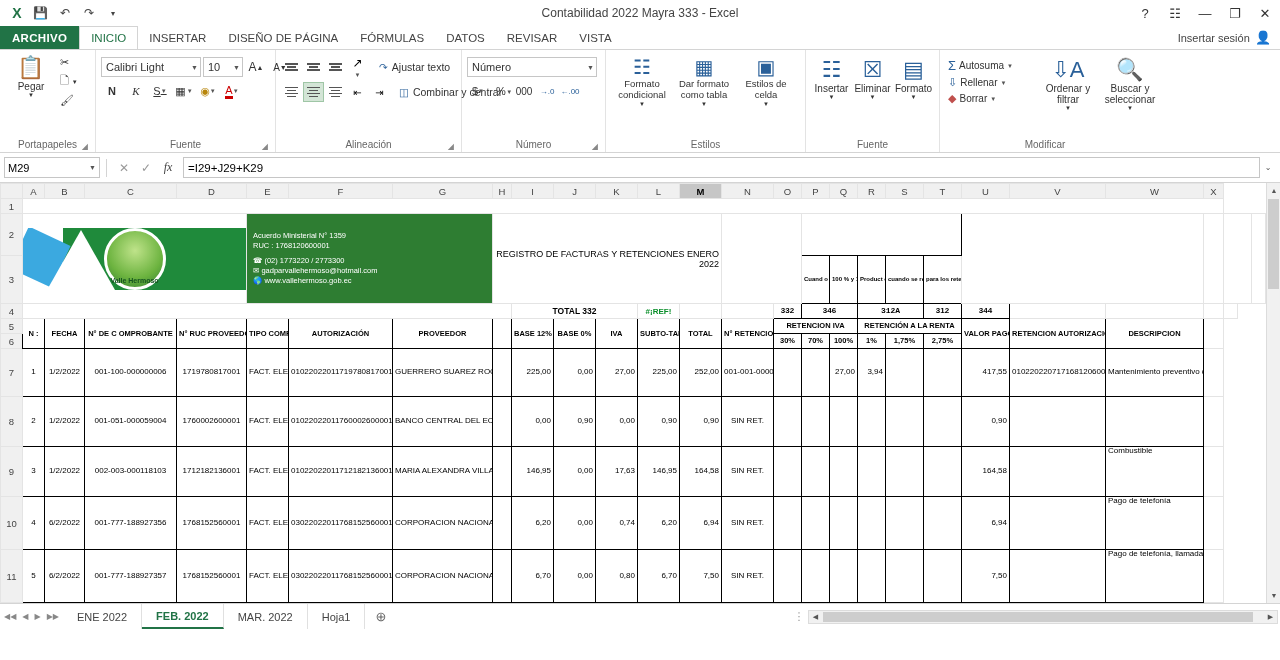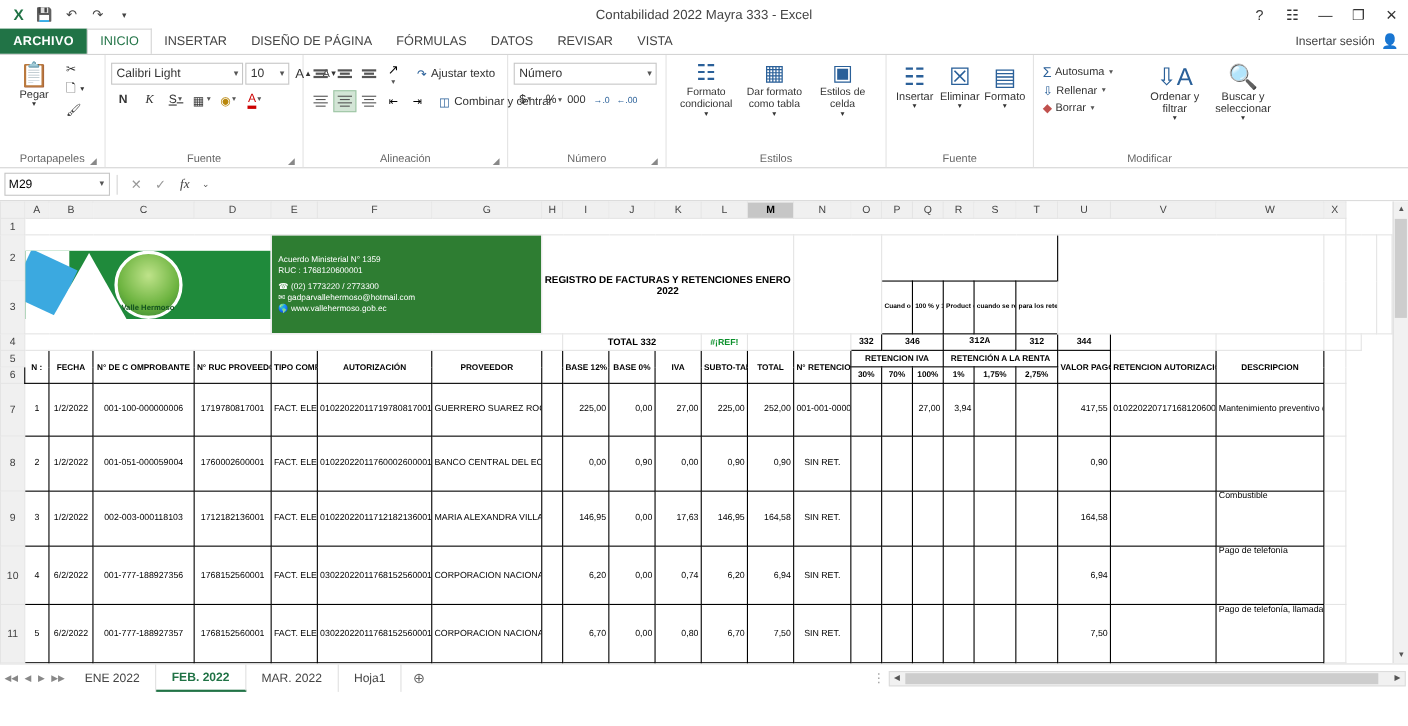--- a/index.html
+++ b/index.html
@@ -346,21 +346,21 @@
     </div>
     <div class="grp-title">
       <span>Portapapeles</span>
       <span class="dlg">◢</span>
     </div>
   </div>
 
   <div class="grp" style="width:180px;">
     <div class="grp-body" style="flex-direction:column;padding-top:4px;">
       <div class="font-row1">
-        <div class="combo" style="width:120px;">
+        <div class="combo" style="width:100px;">
           <span>Calibri Light</span>
           <span class="caret">▼</span>
         </div>
         <div class="combo" style="width:40px;">
           <span>10</span>
           <span class="caret">▼</span>
         </div>
         <div class="fbtn" style="font-size:12px;">A<span style="font-size:7px">▲</span></div>
         <div class="fbtn" style="font-size:10px;">A<span style="font-size:7px">▼</span></div>
       </div>
@@ -556,20 +556,23 @@
 
 <div class="formula-bar">
   <div class="namebox">
     <span>M29</span>
     <span class="caret">▼</span>
   </div>
   <div class="fb-sep"></div>
   <div class="fb-ico">✕</div>
   <div class="fb-ico">✓</div>
   <div class="fb-ico fx">fx</div>
+  <div class="fb-input">
+    <span>=I29+J29+K29</span>
+  </div>
   <div class="fb-expand">⌄</div>
 </div>
 
 <div class="grid-wrap">
   <table class="sheet" style="width:1266px;">
     <colgroup>
       <col style="width:22px">
         <col style="width:22px">
         <col style="width:40px">
         <col style="width:92px">
@@ -653,21 +656,21 @@
           <div>
             <span>✉</span>
             <span>gadparvallehermoso@hotmail.com</span>
           </div>
           <div>
             <span>🌎</span>
             <span>www.vallehermoso.gob.ec</span>
           </div>
         </div>
       </td>
-      <td colspan="6" rowspan="2" class="cell-ctr" style="font-weight:bold;font-size:9px;white-space:normal;">
+      <td colspan="6" rowspan="2" class="cell-ctr" style="font-weight:normal;font-size:9px;white-space:normal;text-align:right;">
         <span>REGISTRO DE FACTURAS Y RETENCIONES ENERO 2022</span>
       </td>
       <td colspan="2" rowspan="2"></td>
       <td colspan="5" class="hdrcell" style="border-bottom:none !important;height:12px;"></td>
       <td colspan="3" rowspan="2"></td>
       <td rowspan="2"></td>
       <td colspan="2" rowspan="2"></td>
       <td rowspan="2"></td>
     </tr>
     <tr style="height:48px;">

